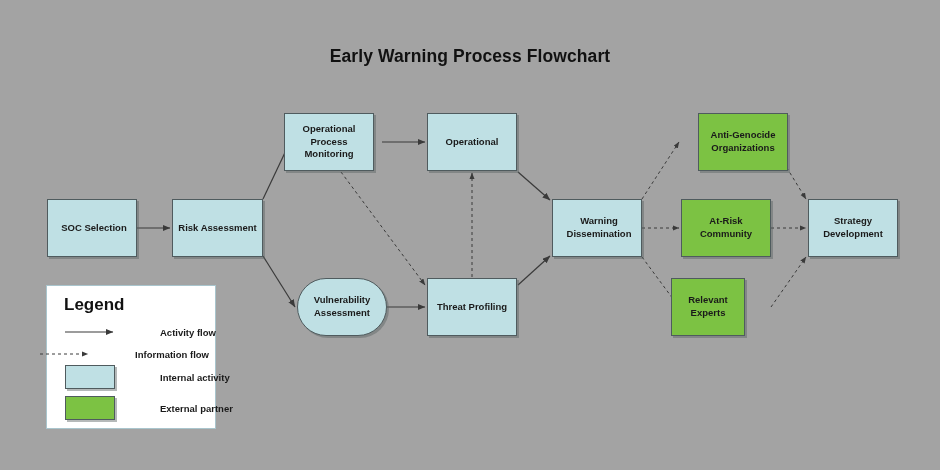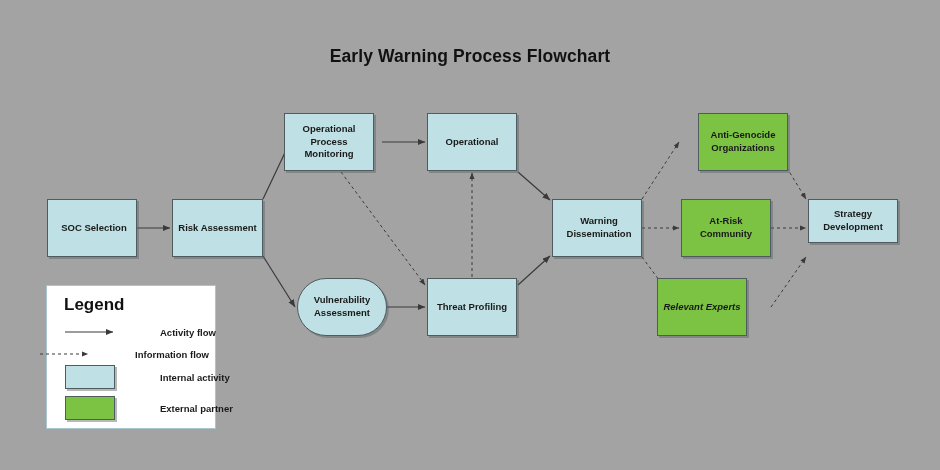--- a/index.html
+++ b/index.html
@@ -174,24 +174,24 @@
         <span>Warning
 Dissemination</span>
       </div>
       <div class="node external" style="left: 681px; top: 113px; width: 90px; height: 58px; margin-left: 17px;">
         <span>Anti-Genocide
 Organizations</span>
       </div>
       <div class="node external" style="left: 681px; top: 199px; width: 90px; height: 58px;">
         <span>At-Risk Community</span>
       </div>
-      <div class="node external" style="left: 657px; top: 278px; width: 90px; height: 58px; font-style: italic;">
+      <div class="node external" style="left: 671px; top: 278px; width: 74px; height: 58px;">
         <span>Relevant Experts</span>
       </div>
-      <div class="node internal" style="left: 808px; top: 199px; width: 90px; height: 44px;">
+      <div class="node internal" style="left: 808px; top: 199px; width: 90px; height: 58px;">
         <span>Strategy
 Development</span>
       </div>
     </div>
 
   <div class="legend">
     <div class="legend-title">Legend</div>
     <div id="legend-rows">
         <div class="legend-row r0">
           <div class="legend-sample"><svg width="56" height="22" viewBox="0 0 56 22">

